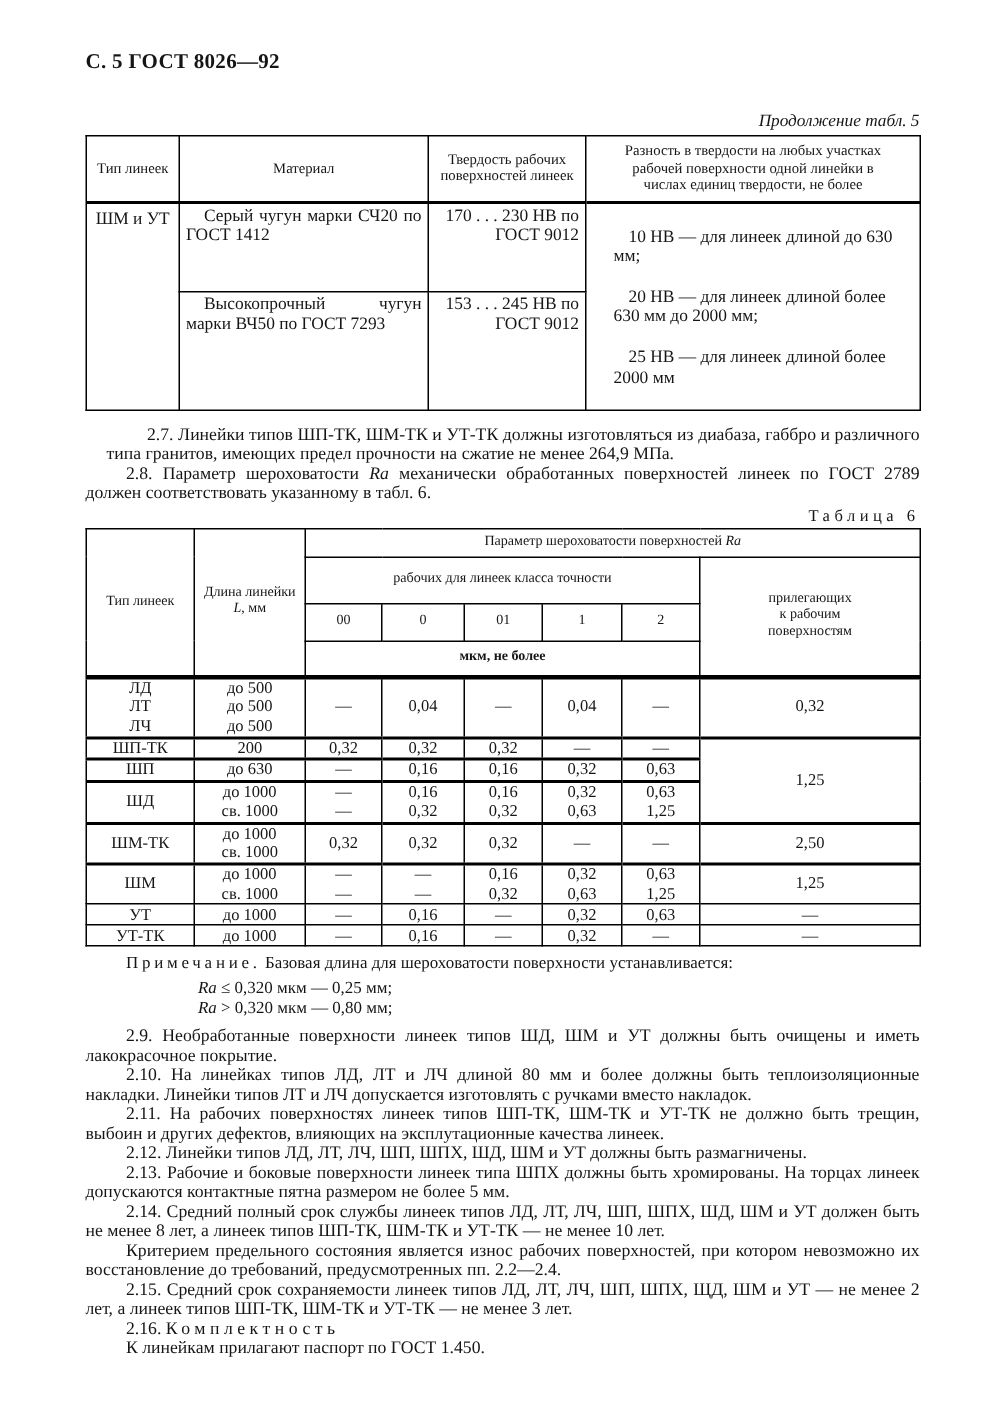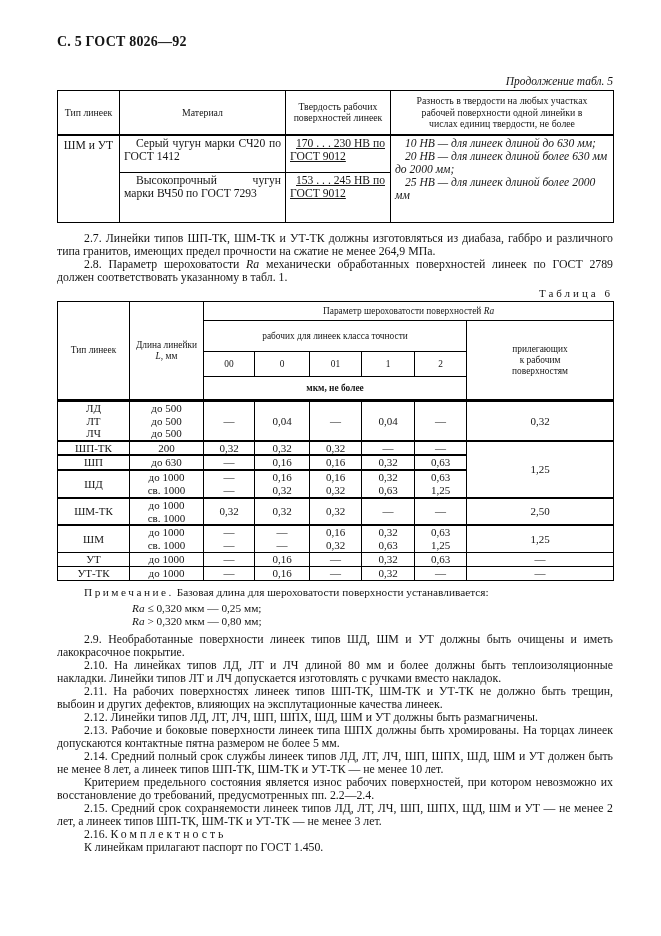--- a/index.html
+++ b/index.html
@@ -12,25 +12,25 @@
   .content{position:absolute;left:57px;top:34px;width:556px;}
   .page-header{font-weight:bold;font-size:14px;letter-spacing:.2px;}
   .cont-label{font-style:italic;font-size:11.5px;text-align:right;margin-top:25px;margin-bottom:3px;}
   table{border-collapse:collapse;width:556px;table-layout:fixed;}
   .t5{border:1.5px solid #000;}
   .t5 th{border:1px solid #000;border-bottom:2.5px solid #000;font-weight:normal;
          font-size:9.8px;line-height:11.5px;text-align:center;vertical-align:middle;padding:3px 2px;}
   .t5 td{border:1px solid #000;font-size:11.6px;line-height:13.2px;vertical-align:top;padding:1px 4px;}
   .t5 td.type{ text-align:center;padding-top:3px;}
   .t5 td.material{text-align:justify;text-indent:12px;}
-  .t5 td.hardness{text-align:left;text-indent:6px;text-decoration:underline;}
-  .t5 td.diff p{margin:0;text-indent:10px;font-style:italic;}
+  .t5 td.hardness{text-align:right;text-indent:6px;}
+  .t5 td.diff p{margin:14px;text-indent:10px;}
   .pre{white-space:pre-line;}
   .para{margin:0;font-size:11.8px;line-height:13px;text-align:justify;text-indent:27px;}
-  .sec27{margin-top:9px;}
+  .sec27{margin-top:9px;margin-left:14px;}
   .t6-label{font-size:11px;letter-spacing:3px;text-align:right;margin-top:3px;margin-bottom:2px;}
   .t6{border:1.5px solid #000;}
   .t6 th{border:1px solid #000;font-weight:normal;font-size:9.4px;line-height:11px;
          text-align:center;vertical-align:middle;padding:2px 1px;}
   .t6 th.hdr-bottom{border-bottom:3px solid #000;}
   .t6 td{border:1px solid #000;font-size:11px;line-height:12.6px;text-align:center;
          vertical-align:middle;padding:0 1px;}
   .t6 tr.gt td{border-top:2.2px solid #000;}
   .t6 tr.rA th{height:14px;}
   .t6 tr.rB th{height:26px;}
@@ -86,21 +86,21 @@
           </td>
         </tr>
         <tr style="height:50px">
           <td class="material">Высокопрочный чугун марки ВЧ50 по ГОСТ 7293</td>
           <td class="hardness">153 . . . 245 НВ по ГОСТ 9012</td>
         </tr>
       </tbody>
     </table>
 
     <p class="para sec27">2.7. Линейки типов ШП-ТК, ШМ-ТК и УТ-ТК должны изготовляться из диабаза, габбро и различного типа гранитов, имеющих предел прочности на сжатие не менее 264,9 МПа.</p>
-    <p class="para"><span>2.8. Параметр шероховатости </span><span class="it">Ra</span><span> механически обработанных поверхностей линеек по ГОСТ 2789 должен соответствовать указанному в табл. 1.</span></p>
+    <p class="para"><span>2.8. Параметр шероховатости </span><span class="it">Ra</span><span> механически обработанных поверхностей линеек по ГОСТ 2789 должен соответствовать указанному в табл. 6.</span></p>
 
     <div class="t6-label">Таблица 6</div>
 
     <table class="t6">
       <colgroup>
         <col style="width:72px">
           <col style="width:74px">
           <col style="width:51px">
           <col style="width:55px">
         <col style="width:52px">

